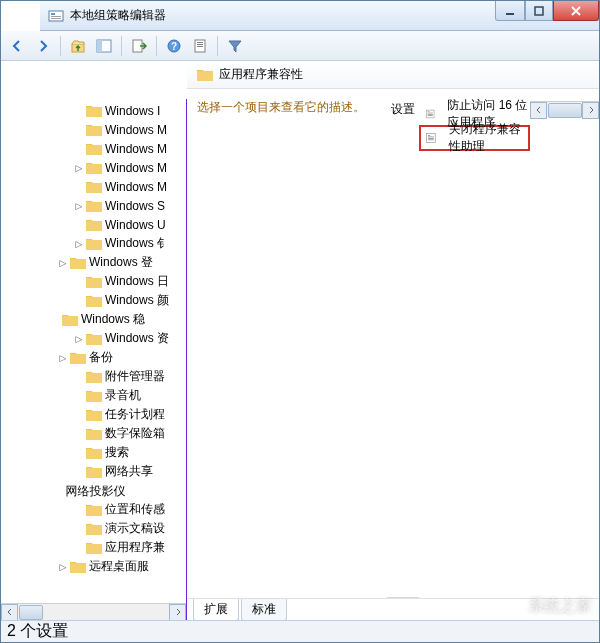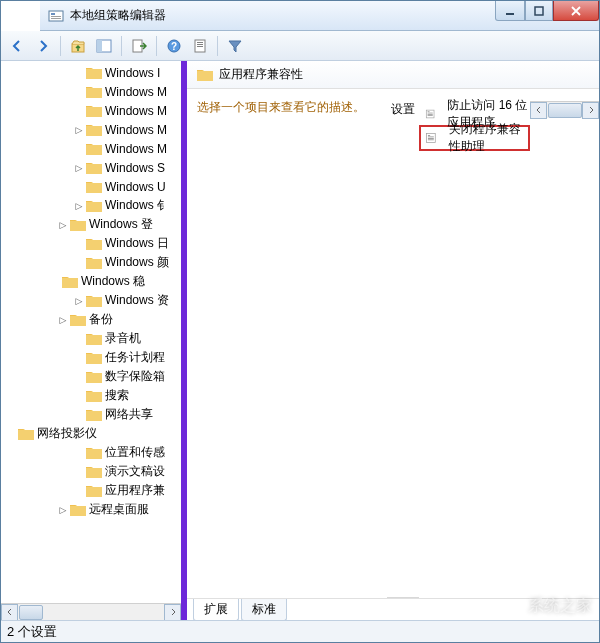--- a/index.html
+++ b/index.html
@@ -12,21 +12,21 @@
 .ctrlbtn { width: 30px; height: 20px; border: 1px solid #8aa5c0; border-top: none; display: flex; align-items: center; justify-content: center; background: linear-gradient(#eaf2fb, #c8dbef); cursor: default; }
 .ctrlbtn.min { border-radius: 0 0 0 3px; }
 .ctrlbtn.max { width: 28px; }
 .ctrlbtn.close { width: 46px; background: linear-gradient(#e9a2a0, #d64b3f); border-radius: 0 0 3px 0; border-color: #a03030; color: #fff; font-weight: bold; }
 .menubar { height: 22px; background: linear-gradient(#f7fafd, #e8eef6); border-bottom: 1px solid #c0cfe0; display: flex; align-items: center; padding-left: 4px; }
 .menuitem { padding: 2px 8px; cursor: default; }
 .toolbar { height: 30px; background: linear-gradient(#f7fafd, #e4ecf5); border-bottom: 1px solid #c0cfe0; display: flex; align-items: center; padding: 0 4px; gap: 2px; }
 .tbtn { width: 24px; height: 24px; display: flex; align-items: center; justify-content: center; cursor: default; }
 .tsep { width: 1px; height: 20px; background: #c0cfe0; margin: 0 3px; }
 .content { flex: 1; display: flex; overflow: hidden; }
-.tree-pane { width: 186px; border-right: 6px solid #6d28d9; overflow: hidden; position: relative; display: flex; flex-direction: column; }
+.tree-pane { width: 186px; border-right: 1px solid #6d28d9; overflow: hidden; position: relative; display: flex; flex-direction: column; margin-top: 38px; }
 .tree-scroll { flex: 1; overflow-y: auto; overflow-x: hidden; padding: 2px 0; }
 .tree-scroll::-webkit-scrollbar { width: 17px; }
 .tree-scroll::-webkit-scrollbar-track { background: #f0f0f0; border-left: 1px solid #d0d0d0; }
 .tree-scroll::-webkit-scrollbar-thumb { background: linear-gradient(90deg, #e8eef6, #c8d8e8); border: 1px solid #a0b8d0; border-radius: 2px; }
 .tree-scroll::-webkit-scrollbar-button { height: 17px; background: #e8eef6; border: 1px solid #a0b8d0; }
 .tree-hsbar { height: 17px; background: #f0f0f0; border-top: 1px solid #d0d0d0; display: flex; align-items: center; }
 .tree-hsbar-btn { width: 17px; height: 17px; background: #e8eef6; border: 1px solid #a0b8d0; display: flex; align-items: center; justify-content: center; }
 .tree-hsbar-thumb { width: 24px; height: 15px; background: linear-gradient(#e8eef6, #c8d8e8); border: 1px solid #a0b8d0; border-radius: 2px; margin-left: 1px; }
 .tree-item { display: flex; align-items: center; height: 19px; padding-left: 4px; white-space: nowrap; cursor: default; }
 .expander { width: 12px; height: 12px; display: flex; align-items: center; justify-content: center; margin-right: 1px; font-size: 9px; color: #606060; }
@@ -42,21 +42,21 @@
 .detail-right { flex: 1; overflow: hidden; display: flex; flex-direction: row; }
 .col-header { font-size: 12px; padding: 2px 4px; border-bottom: 1px solid #d8d8d8; }
 .setting-list { flex: 1; padding-top: 4px; }
 .setting-item { display: flex; align-items: center; height: 22px; padding-left: 6px; cursor: default; gap: 8px; }
 .setting-item.highlighted { border: 2px solid #d03030; padding-left: 4px; height: 26px; }
 .setting-icon { width: 16px; height: 16px; margin-right: 4px; }
 .bottom-tabs { height: 22px; display: flex; align-items: center; padding-left: 6px; gap: 2px; border-top: 1px solid #e0e0e0; }
 .btab { padding: 2px 10px; border: 1px solid #c0cfe0; border-top: none; border-radius: 0 0 3px 3px; font-size: 12px; background: #f4f7fb; cursor: default; }
 .btab.active { background: #fff; }
 .detail-hsbar { height: 17px; background: #f0f0f0; border-top: 1px solid #d0d0d0; margin-top: 2px; display: flex; align-items: center; }
-.statusbar { height: 22px; border-top: 1px solid #c0cfe0; display: flex; align-items: center; padding-left: 6px; background: #f0f4f9; font-size: 13px; }
+.statusbar { height: 22px; border-top: 1px solid #c0cfe0; display: flex; align-items: center; padding-left: 6px; background: #f0f4f9; font-size: 16px; }
 .watermark { position: absolute; right: 8px; bottom: 26px; color: rgba(255,255,255,0.5); font-size: 16px; pointer-events: none; text-shadow: 0 0 4px rgba(0,0,0,0.3); }
 </style>
 </head>
 <body>
 
 <div class="window">
   <div class="titlebar">
     <svg class="titlebar-icon" viewBox="0 0 16 16">
         <rect x="1" y="3" width="14" height="10" fill="#fff" stroke="#5a7fa0"></rect>
         <rect x="3" y="5" width="4" height="2" fill="#6a90c0"></rect>
@@ -253,20 +253,28 @@
               <path d="M0 2 L5 2 L6 3 L0 3 Z" fill="#f0c050"></path>
             </svg>
             <span class="tree-label">备份</span>
           </div>
           <div class="tree-item" style="padding-left: 72px;">
             <span class="expander"></span>
             <svg class="folder-icon" viewBox="0 0 16 13">
               <path d="M0 2 L0 13 L16 13 L16 3 L7 3 L6 2 Z" fill="#f4d070"></path>
               <path d="M0 2 L5 2 L6 3 L0 3 Z" fill="#f0c050"></path>
             </svg>
+            <span class="tree-label">附件管理器</span>
+          </div>
+          <div class="tree-item" style="padding-left: 72px;">
+            <span class="expander"></span>
+            <svg class="folder-icon" viewBox="0 0 16 13">
+              <path d="M0 2 L0 13 L16 13 L16 3 L7 3 L6 2 Z" fill="#f4d070"></path>
+              <path d="M0 2 L5 2 L6 3 L0 3 Z" fill="#f0c050"></path>
+            </svg>
             <span class="tree-label">录音机</span>
           </div>
           <div class="tree-item" style="padding-left: 72px;">
             <span class="expander"></span>
             <svg class="folder-icon" viewBox="0 0 16 13">
               <path d="M0 2 L0 13 L16 13 L16 3 L7 3 L6 2 Z" fill="#f4d070"></path>
               <path d="M0 2 L5 2 L6 3 L0 3 Z" fill="#f0c050"></path>
             </svg>
             <span class="tree-label">任务计划程</span>
           </div>
@@ -287,21 +295,21 @@
             <span class="tree-label">搜索</span>
           </div>
           <div class="tree-item" style="padding-left: 72px;">
             <span class="expander"></span>
             <svg class="folder-icon" viewBox="0 0 16 13">
               <path d="M0 2 L0 13 L16 13 L16 3 L7 3 L6 2 Z" fill="#f4d070"></path>
               <path d="M0 2 L5 2 L6 3 L0 3 Z" fill="#f0c050"></path>
             </svg>
             <span class="tree-label">网络共享</span>
           </div>
-          <div class="tree-item" style="">
+          <div class="tree-item" style=" flex-direction: column;">
             <span class="expander"></span>
             <svg class="folder-icon" viewBox="0 0 16 13">
               <path d="M0 2 L0 13 L16 13 L16 3 L7 3 L6 2 Z" fill="#f4d070"></path>
               <path d="M0 2 L5 2 L6 3 L0 3 Z" fill="#f0c050"></path>
             </svg>
             <span class="tree-label">网络投影仪</span>
           </div>
           <div class="tree-item" style="padding-left: 72px;">
             <span class="expander"></span>
             <svg class="folder-icon" viewBox="0 0 16 13">

